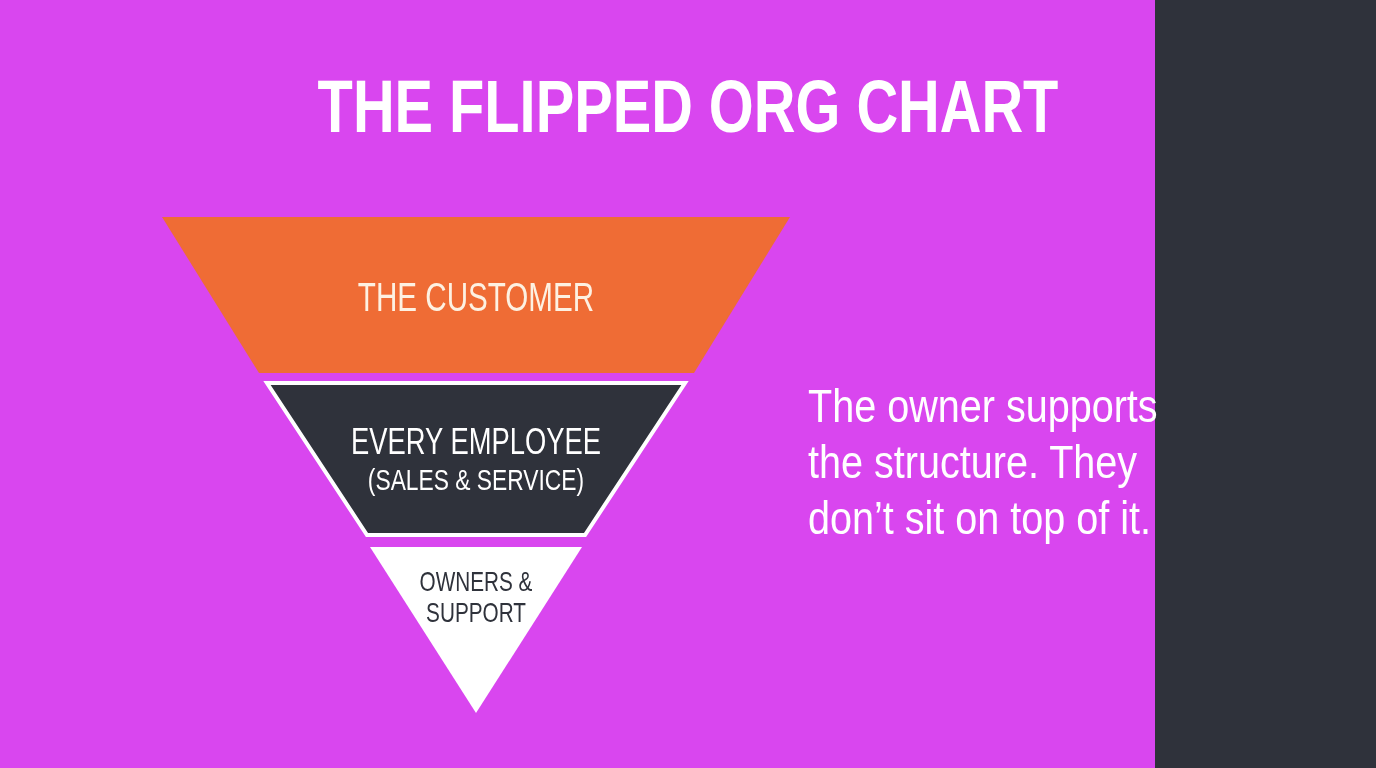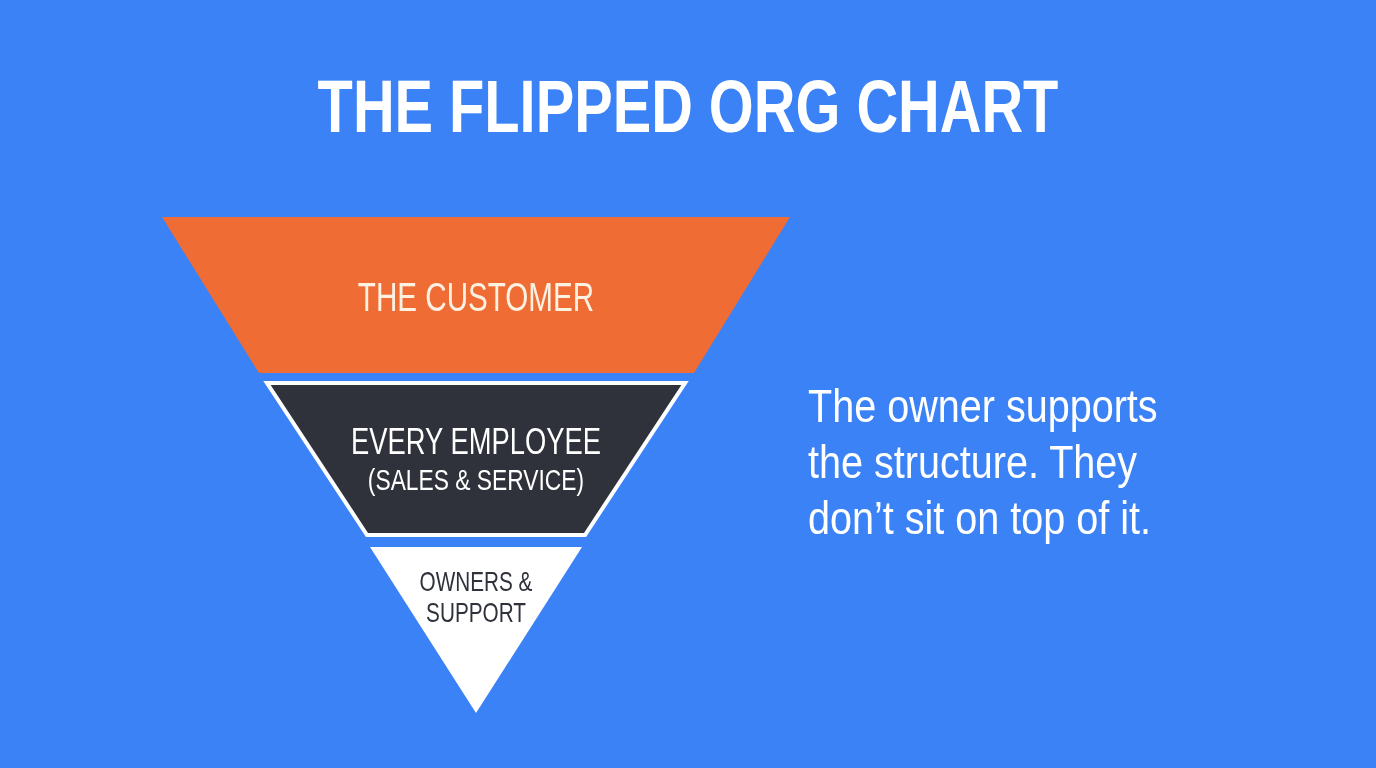--- a/index.html
+++ b/index.html
@@ -5,23 +5,23 @@
     html, body {
       margin: 0;
       padding: 0;
       width: 1376px;
       height: 768px;
       overflow: hidden;
       background: #2f323b;
     }
     .slide {
       position: relative;
-      width: 1376px;
+      width: 1155px;
       height: 768px;
-      background: #3b82f6;
+      background: #d946ef;
     }
     .title {
       position: absolute;
       left: 0;
       top: 62px;
       width: 1376px;
       text-align: center;
       color: #ffffff;
       font-family: "Liberation Sans", sans-serif;
       font-weight: bold;

